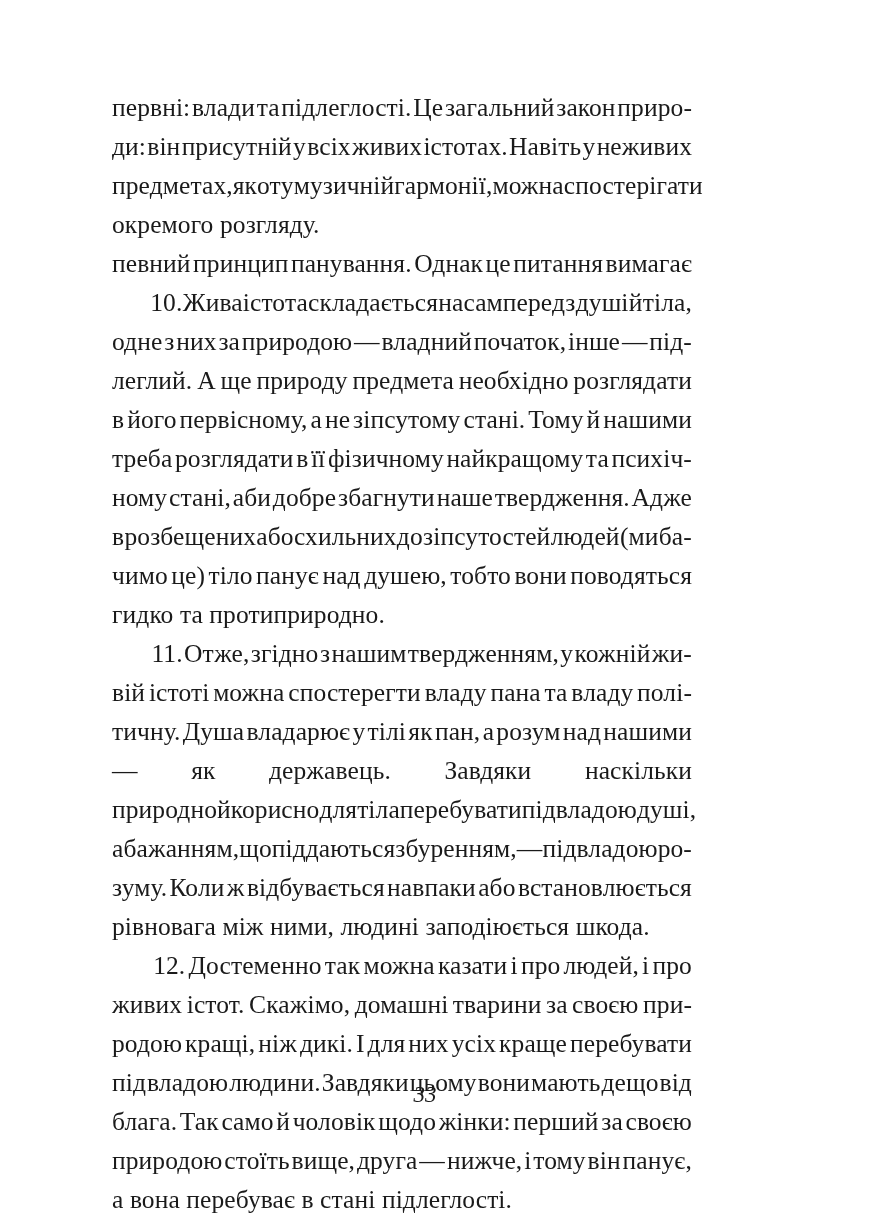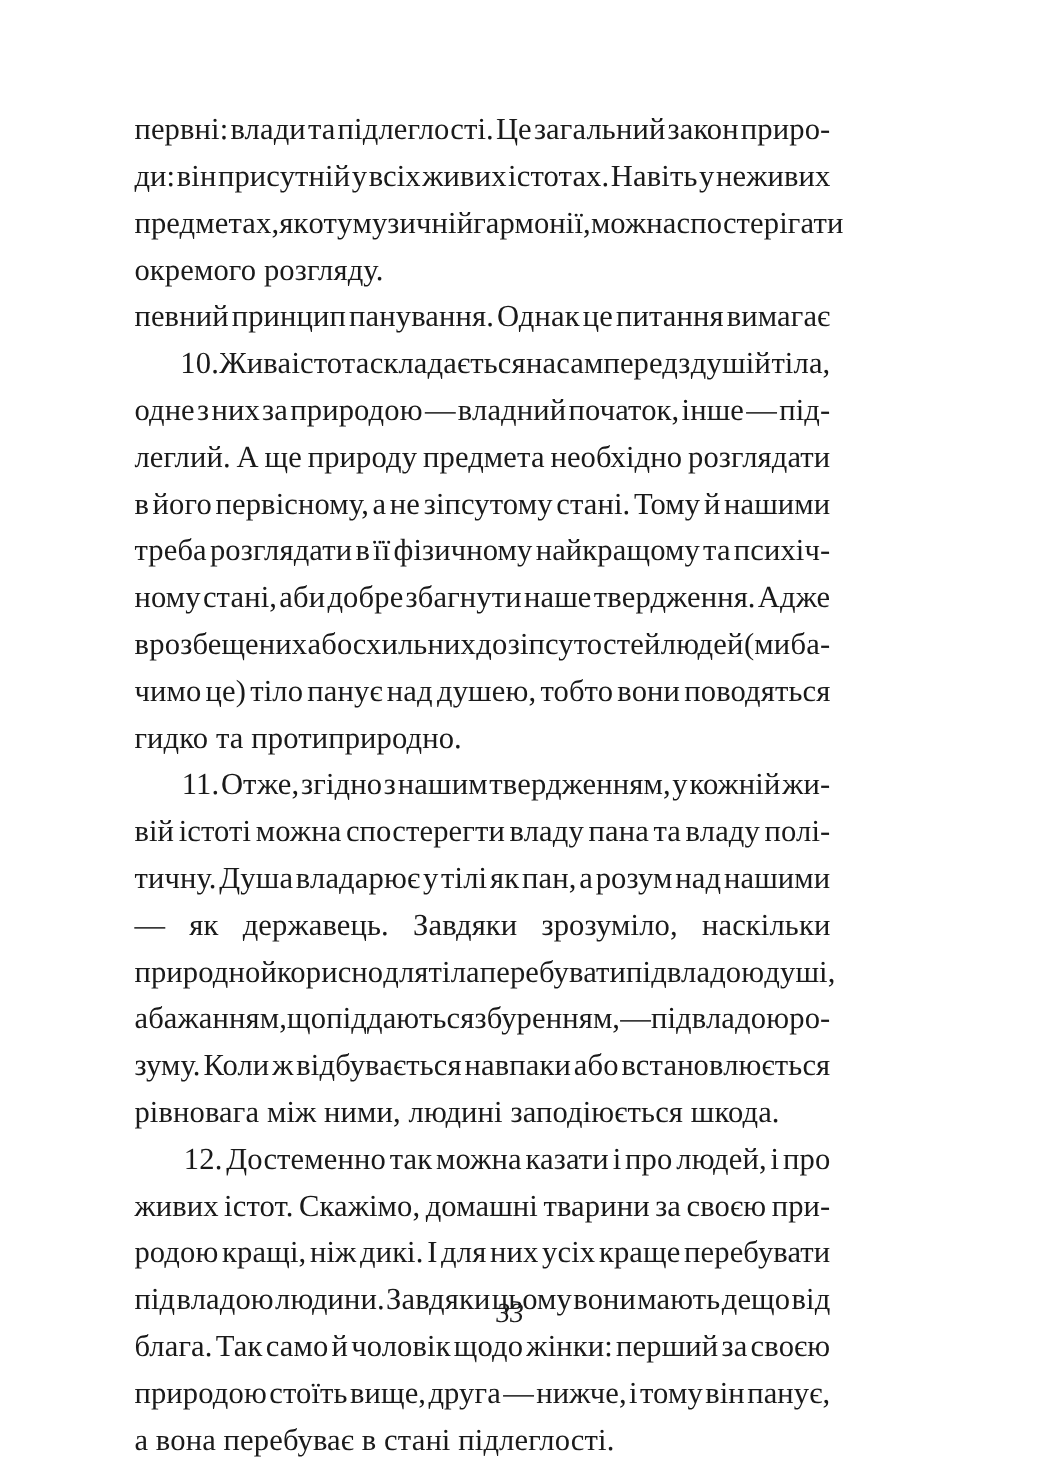--- a/index.html
+++ b/index.html
@@ -240,21 +240,20 @@
           <span>а</span>
           <span>розум</span>
           <span>над</span>
           <span>нашими</span>
         </span>
         <span class="line just">
           <span>—</span>
           <span>як</span>
           <span>державець.</span>
           <span>Завдяки</span>
-          <span>зрозуміло,</span>
           <span>наскільки</span>
         </span>
         <span class="line just">
           <span>природно</span>
           <span>й</span>
           <span>корисно</span>
           <span>для</span>
           <span>тіла</span>
           <span>перебувати</span>
           <span>під</span>

